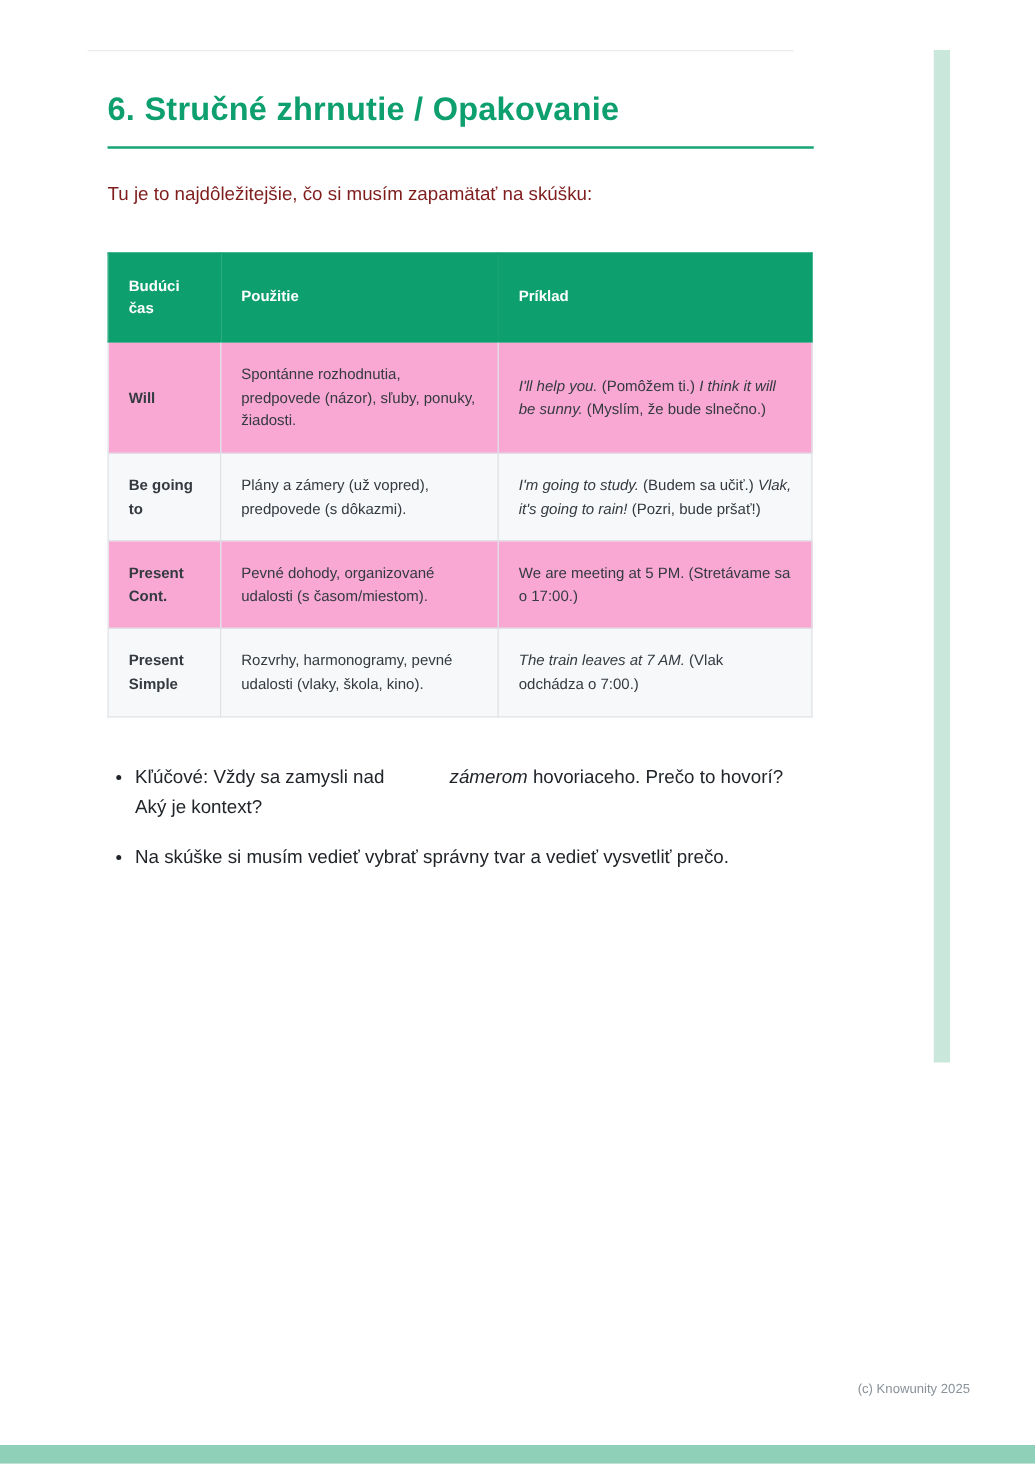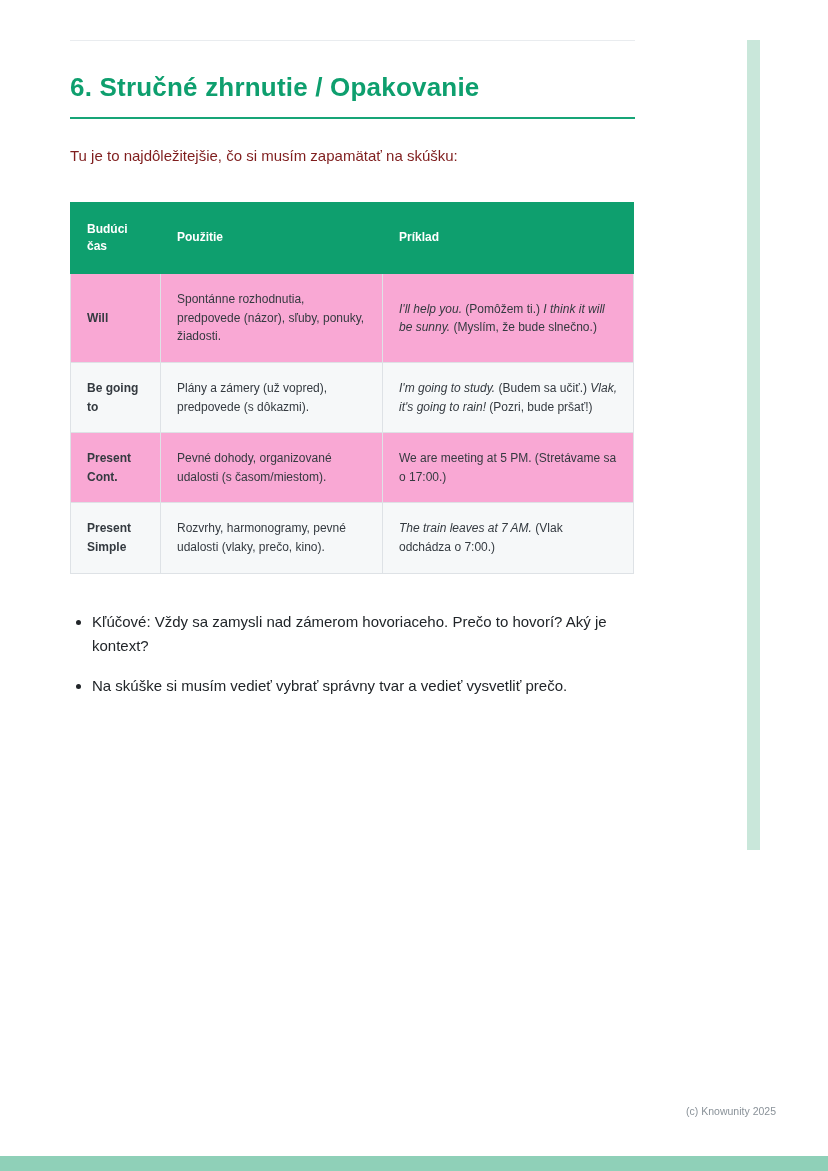--- a/index.html
+++ b/index.html
@@ -20,21 +20,21 @@
   .top-divider {
     position: absolute;
     left: 70px;
     top: 40px;
     width: 565px;
     height: 1px;
     background: #e9ecef;
   }
   .content {
     position: absolute;
-    left: 70px;
+    left: 86px;
     top: 72px;
     width: 565px;
   }
   .page-title {
     font-size: 26px;
     font-weight: 700;
     color: #0e9f6e;
     letter-spacing: 0.2px;
   }
   .title-rule {
@@ -153,29 +153,29 @@
           <td class="usage">Plány a zámery (už vopred), predpovede (s dôkazmi).</td>
           <td class="example"><span style="font-style: italic;">I'm going to study.</span><span> (Budem sa učiť.) </span><span style="font-style: italic;">Vlak, it's going to rain!</span><span> (Pozri, bude pršať!)</span></td>
         </tr>
         <tr>
           <td class="tense">Present Cont.</td>
           <td class="usage">Pevné dohody, organizované udalosti (s časom/miestom).</td>
           <td class="example"><span style="">We are meeting at 5 PM.</span><span> (Stretávame sa o 17:00.)</span></td>
         </tr>
         <tr class="striped">
           <td class="tense">Present Simple</td>
-          <td class="usage">Rozvrhy, harmonogramy, pevné udalosti (vlaky, prečo, kino).</td>
+          <td class="usage">Rozvrhy, harmonogramy, pevné udalosti (vlaky, škola, kino).</td>
           <td class="example"><span style="font-style: italic;">The train leaves at 7 AM.</span><span> (Vlak odchádza o 7:00.)</span></td>
         </tr>
       </tbody>
     </table>
 
     <ul class="bullets">
       <li>
-        <span><span style="font-weight: 400;">Kľúčové:</span><span> Vždy sa zamysli nad </span><span style="">zámerom</span><span> hovoriaceho. Prečo to hovorí? Aký je kontext?</span></span>
+        <span><span style="font-weight: 400;">Kľúčové:</span><span> Vždy sa zamysli nad </span><span style="font-style: italic; margin-left: 48px;">zámerom</span><span> hovoriaceho. Prečo to hovorí? Aký je kontext?</span></span>
       </li>
       <li>
         <span><span>Na skúške si musím vedieť vybrať správny tvar a vedieť vysvetliť prečo.</span></span>
       </li>
     </ul>
 
   </div>
 
   <div class="footer-credit">(c) Knowunity 2025</div>
 

